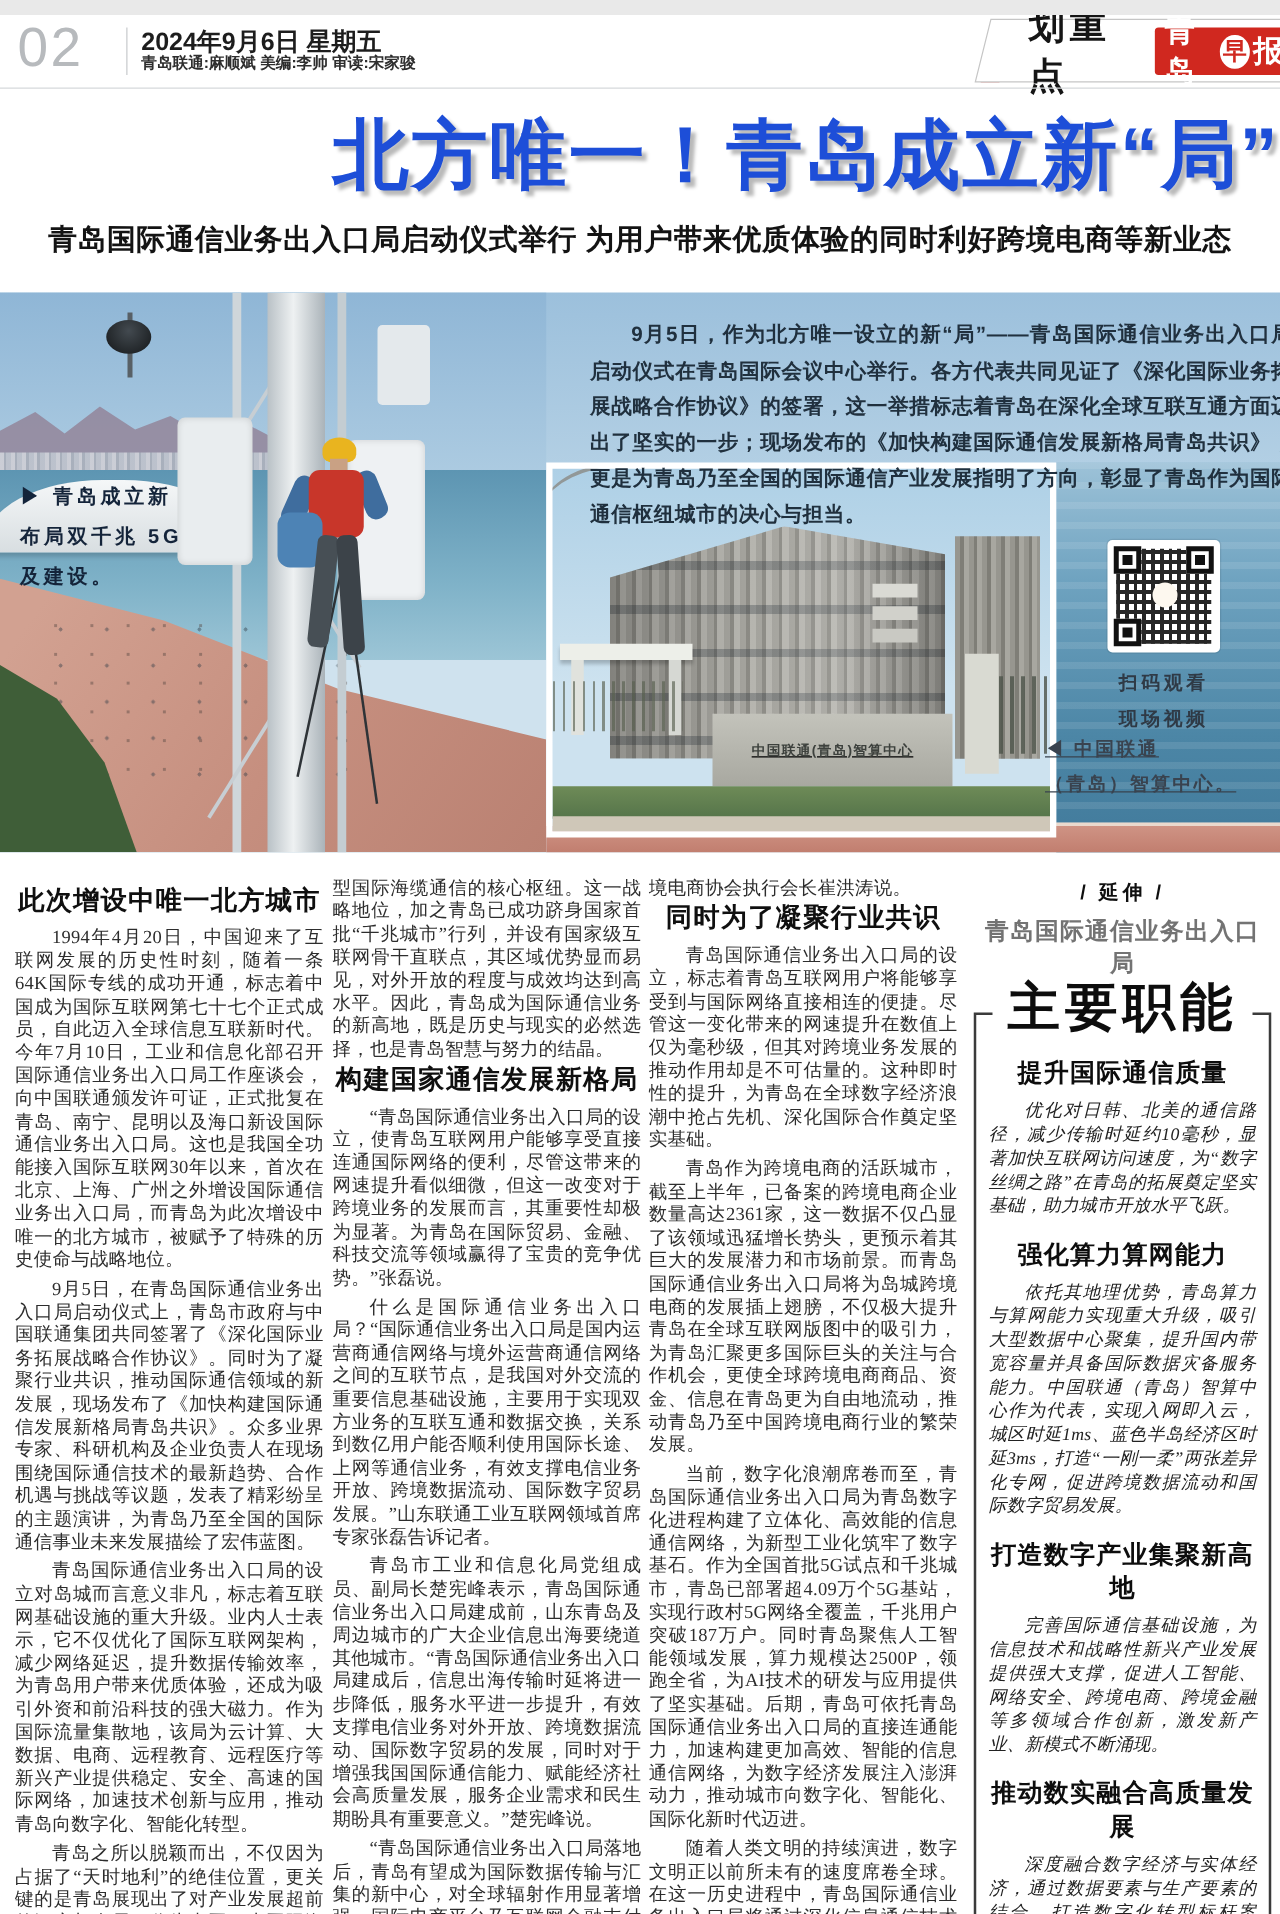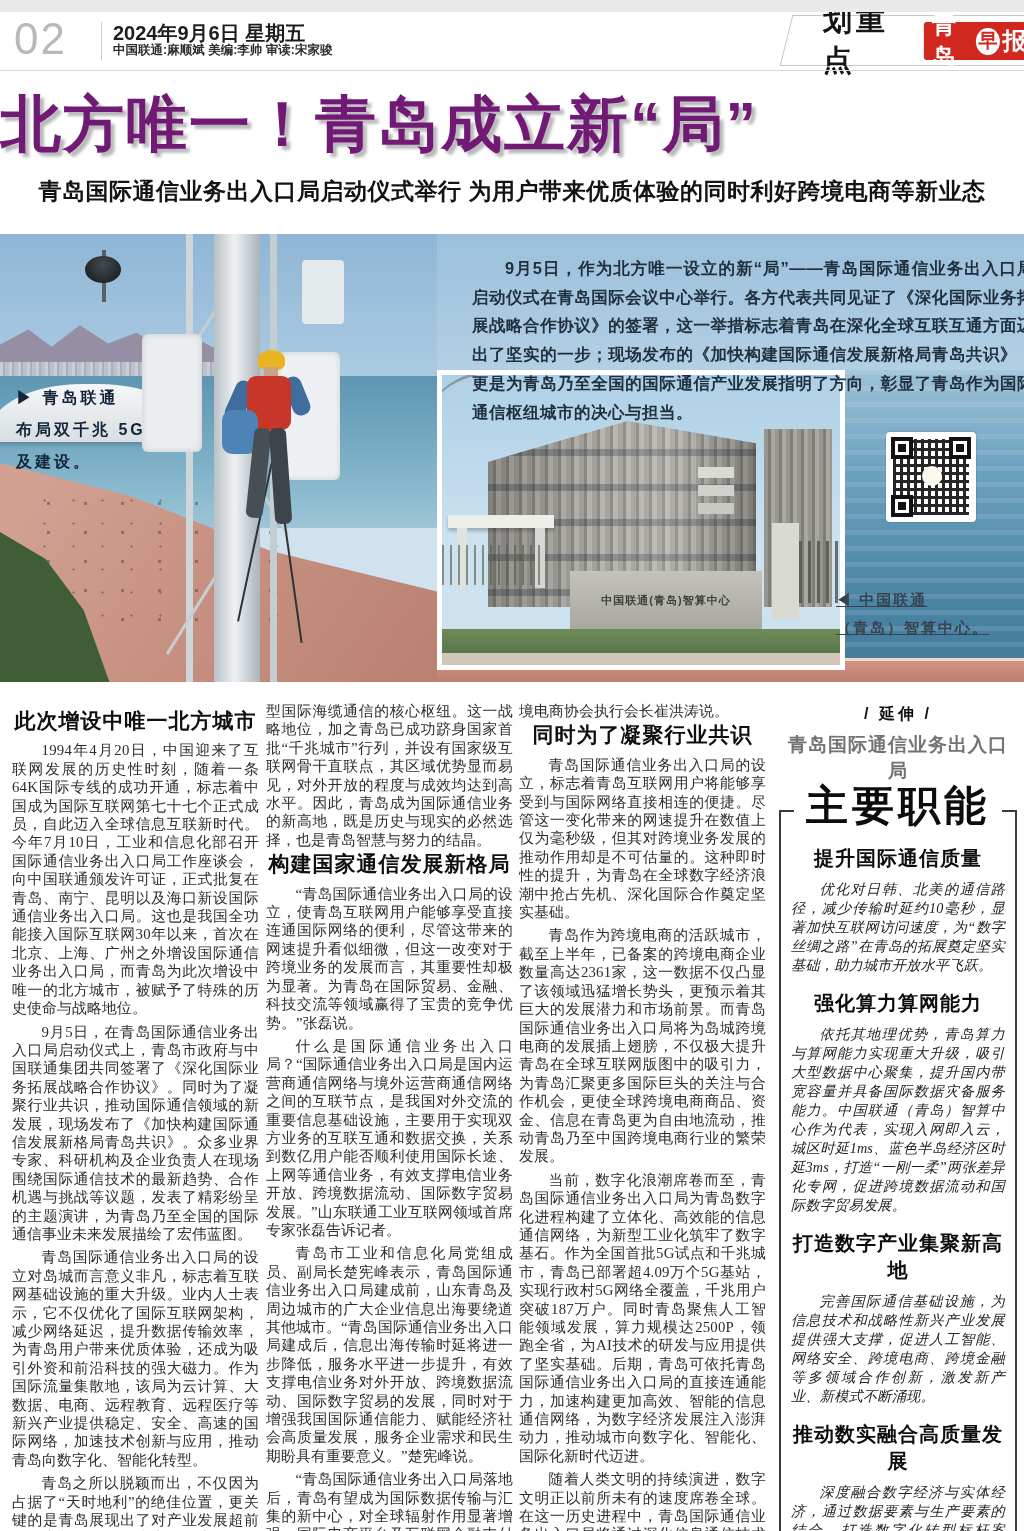--- a/index.html
+++ b/index.html
@@ -15,22 +15,22 @@
   .hdr-flag{position:absolute;right:-12px;top:3px;width:248px;height:49px;transform:skewX(-14deg);
             background:#fff;border:1px solid #c6c6c6;display:flex;align-items:center;}
   .hdr-section{transform:skewX(14deg);font-size:29px;font-weight:800;color:#151515;letter-spacing:4px;margin-left:36px;}
   .hdr-logo{transform:skewX(14deg);margin-left:12px;background:#d0281f;color:#fff;height:38px;
             display:flex;align-items:center;padding:0 8px;font-size:24px;font-weight:800;border-radius:3px;gap:3px;}
   .hdr-logo-circle{width:27px;height:27px;border-radius:50%;background:#fff;color:#d0281f;
             display:flex;align-items:center;justify-content:center;font-size:19px;font-weight:800;}
   .hdr-rule{position:absolute;left:0;top:58px;width:100%;height:1px;background:#d6d9db;}
 
   
-  .headline{position:absolute;left:0;top:72px;width:100%;text-align:left;font-size:61px;font-weight:900;
-            color:#701a75;letter-spacing:2px;text-shadow:4px 4px 3px rgba(0,0,0,.28);}
+  .headline{position:absolute;left:0;top:72px;width:100%;text-align:right;font-size:61px;font-weight:900;
+            color:#1d4ed8;letter-spacing:2px;text-shadow:4px 4px 3px rgba(0,0,0,.28);}
   .subheadline{position:absolute;left:0;top:164px;width:100%;text-align:center;font-size:23px;font-weight:700;
             color:#131313;letter-spacing:.5px;}
 
   
   .photo{position:absolute;left:0;top:222px;width:1024px;height:448px;overflow:hidden;
          background:linear-gradient(180deg,#9cc0dc,#c4dbea 55%,#d6e7f1);}
   .pt{position:absolute;left:0;top:0;width:437px;height:448px;overflow:hidden;
       background:linear-gradient(180deg,#8fb6d6 0%,#b3d0e4 40%,#cfe2ee 62%);}
   .pt-mount{position:absolute;left:0;top:88px;width:235px;height:54px;background:#93859a;opacity:.85;
       clip-path:polygon(0 100%,0 42%,12% 14%,22% 46%,34% 6%,46% 40%,58% 20%,72% 55%,84% 32%,100% 68%,100% 100%);}
@@ -101,21 +101,21 @@
   .pb-balcony{position:absolute;left:256px;top:92px;width:36px;height:11px;background:#dadad4;
       box-shadow:0 18px 0 #d1d1cb,0 36px 0 #c9c9c3;}
   .pb-gate-roof{position:absolute;left:6px;top:140px;width:106px;height:13px;background:#edefe9;
       box-shadow:0 3px 3px rgba(0,0,0,.22);}
   .pb-gate-col1{position:absolute;left:15px;top:153px;width:10px;height:60px;background:#e0e2dd;}
   .pb-gate-col2{position:absolute;left:93px;top:153px;width:10px;height:60px;background:#d6d8d3;}
   .pb-fence-l{position:absolute;left:0;top:170px;width:104px;height:40px;opacity:.65;
       background:repeating-linear-gradient(90deg,#58604f 0 2px,transparent 2px 8px);}
   .pb-sign{position:absolute;left:128px;top:196px;width:192px;height:58px;display:flex;align-items:center;
       justify-content:center;background:linear-gradient(180deg,#c3c3bb,#a8a8a0),
-      repeating-linear-gradient(90deg,rgba(255,255,255,.25) 0 1px,transparent 1px 24px);}
+      repeating-linear-gradient(90deg,rgba(255,255,255,.25) 0 1px,transparent 1px 24px);text-decoration:underline;}
   .pb-sign-text{font-size:11px;font-weight:800;color:#3d413d;letter-spacing:1px;}
   .pb-pillar{position:absolute;left:330px;top:148px;width:27px;height:96px;background:#d9dad2;}
   .pb-fence-r{position:absolute;left:357px;top:166px;width:42px;height:62px;opacity:.8;
       background:repeating-linear-gradient(90deg,#4c5349 0 3px,transparent 3px 9px);}
   .pb-green{position:absolute;left:0;bottom:10px;width:100%;height:26px;
       background:linear-gradient(180deg,#6e8b57,#55744a);}
   .pb-ground{position:absolute;left:0;bottom:0;width:100%;height:12px;background:#cfc7b8;}
 
   .qr{position:absolute;left:886px;top:198px;width:90px;height:90px;background:#fff;border-radius:4px;z-index:4;
       box-shadow:0 0 0 1px rgba(0,0,0,.08);}
@@ -156,21 +156,21 @@
        line-height:19px;color:#222;text-align:justify;text-indent:2em;letter-spacing:.2px;}
 </style>
 </head>
 <body>
 
 <div class="page">
 
   <div class="hdr-num">02</div>
   <div class="hdr-sep"></div>
   <div class="hdr-date">2024年9月6日 星期五</div>
-  <div class="hdr-editors">中国联通:麻顺斌 美编:李帅 审读:宋家骏</div>
+  <div class="hdr-editors">青岛联通:麻顺斌 美编:李帅 审读:宋家骏</div>
   <div class="hdr-accent"></div>
   <div class="hdr-flag">
     <div class="hdr-section">划重点</div>
     <div class="hdr-logo">
       <span>青岛</span>
       <span class="hdr-logo-circle">早</span>
       <span>报</span>
     </div>
   </div>
   <div class="hdr-rule"></div>
@@ -205,21 +205,21 @@
         <div class="w-helmet"></div>
         <div class="w-face"></div>
         <div class="w-arm-l"></div>
         <div class="w-arm-r"></div>
         <div class="w-vest"></div>
         <div class="w-bag"></div>
         <div class="w-leg-l"></div>
         <div class="w-leg-r"></div>
       </div>
       <div class="pt-caption">
-        <div>▶ 青岛联通</div>
+        <div>▶ 青岛成立新</div>
         <div>布局双千兆 5G</div>
         <div>及建设。</div>
       </div>
     </div>
 
     <div class="lead">9月5日，作为北方唯一设立的新“局”——青岛国际通信业务出入口局启动仪式在青岛国际会议中心举行。各方代表共同见证了《深化国际业务拓展战略合作协议》的签署，这一举措标志着青岛在深化全球互联互通方面迈出了坚实的一步；现场发布的《加快构建国际通信发展新格局青岛共识》，更是为青岛乃至全国的国际通信产业发展指明了方向，彰显了青岛作为国际通信枢纽城市的决心与担当。</div>
 
     <div class="photo-sea">
       <div class="photo-sea-streaks"></div>
     </div>
@@ -244,20 +244,24 @@
       <div class="pb-ground"></div>
     </div>
 
     <div class="qr">
       <div class="qr-mesh"></div>
       <div class="qr-eye tl"></div>
       <div class="qr-eye tr"></div>
       <div class="qr-eye bl"></div>
       <div class="qr-logo"></div>
     </div>
+    <div class="qr-caption">
+      <div>扫码观看</div>
+      <div>现场视频</div>
+    </div>
     <div class="sea-caption">
       <div>◀ 中国联通</div>
       <div>（青岛）智算中心。</div>
     </div>
   </div>
 
   <div class="bodycols">
 
     <div class="col col1">
       <div class="col-h">此次增设中唯一北方城市</div>

